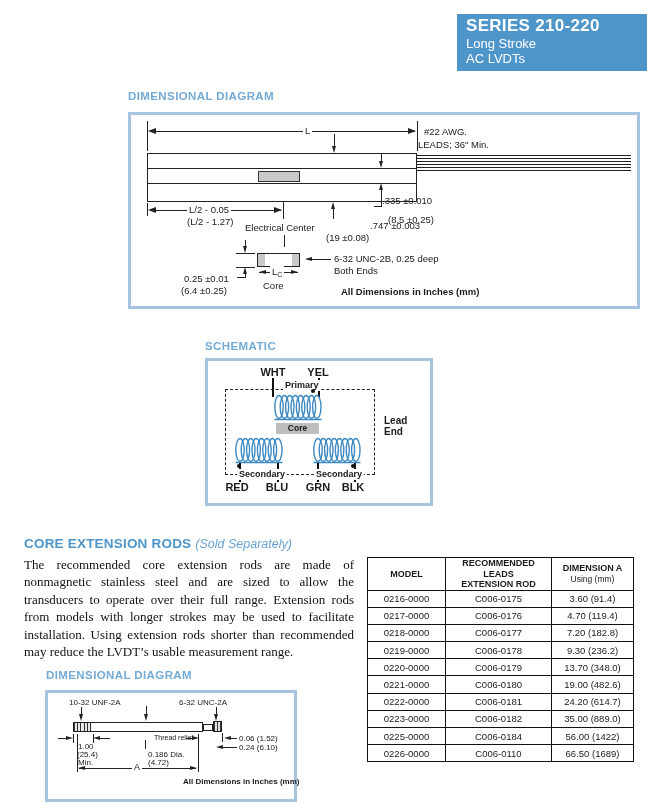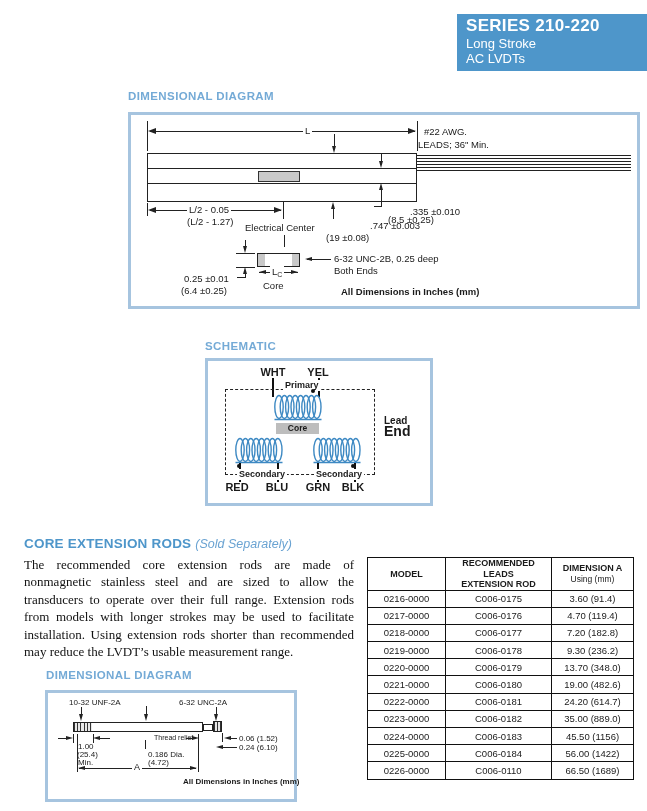--- a/index.html
+++ b/index.html
@@ -87,21 +87,21 @@
   <div class="ah sm up" style="left:330.5px;top:202px;"></div>
   <div class="vl" style="left:333px;top:209px;height:10px;"></div>
   <div class="lbl" style="left:326px;top:220px;margin-left:44px;">.747 ±0.003</div>
   <div class="lbl" style="left:326px;top:232px;">(19 ±0.08)</div>
 
   <div class="vl" style="left:381px;top:153px;height:9px;"></div>
   <div class="ah sm down" style="left:378.5px;top:161px;"></div>
   <div class="ah sm up" style="left:378.5px;top:183px;"></div>
   <div class="vl" style="left:381px;top:190px;height:17px;"></div>
   <div class="hl" style="left:374px;top:206px;width:7px;"></div>
-  <div class="lbl" style="left:382px;top:206px;margin-left:28px;">.335 ±0.010</div>
+  <div class="lbl" style="left:382px;top:195px;">.335 ±0.010</div>
   <div class="lbl" style="left:388px;top:214px;">(8.5 ±0.25)</div>
 
   <div class="lbl" style="left:424px;top:126px;">#22 AWG.</div>
   <div class="lbl" style="left:418px;top:139px;">LEADS; 36" Min.</div>
 
   <div class="vl" style="left:147px;top:203px;height:13px;"></div>
   <div class="vl" style="left:283px;top:202px;height:17px;"></div>
   <div class="hl" style="left:150px;top:210px;width:131px;"></div>
   <div class="ah left" style="left:148px;top:207px;"></div>
   <div class="ah right" style="left:274px;top:207px;"></div>
@@ -153,21 +153,21 @@
         <ellipse cx="21.2" cy="13" rx="4.2" ry="11.5"></ellipse>
       <ellipse cx="26.6" cy="13" rx="4.2" ry="11.5"></ellipse>
         <ellipse cx="32" cy="13" rx="4.2" ry="11.5"></ellipse>
       <ellipse cx="37.4" cy="13" rx="4.2" ry="11.5"></ellipse>
         <ellipse cx="42.8" cy="13" rx="4.2" ry="11.5"></ellipse>
       <path d="M0.5,25.5 H47.5"></path>
     </g>
   </svg>
   <div class="abs" style="left:276px;top:423px;width:43px;height:11px;background:#bdbdbd;text-align:center;font-size:8.5px;font-weight:bold;line-height:11px;">Core</div>
   <div class="lbl bold" style="left:384px;top:415px;font-size:10px;">Lead</div>
-  <div class="lbl bold" style="left:384px;top:426px;font-size:14px;">End</div>
+  <div class="lbl bold" style="left:384px;top:426px;font-size:10px;">End</div>
   <svg class="abs" style="left:235px;top:437px;" width="48" height="28" viewBox="0 0 48 28">
     <g stroke="#3d89c3" stroke-width="1.4" fill="none">
       <ellipse cx="5" cy="13" rx="4.2" ry="11.5"></ellipse>
         <ellipse cx="10.4" cy="13" rx="4.2" ry="11.5"></ellipse>
       <ellipse cx="15.8" cy="13" rx="4.2" ry="11.5"></ellipse>
         <ellipse cx="21.2" cy="13" rx="4.2" ry="11.5"></ellipse>
       <ellipse cx="26.6" cy="13" rx="4.2" ry="11.5"></ellipse>
         <ellipse cx="32" cy="13" rx="4.2" ry="11.5"></ellipse>
       <ellipse cx="37.4" cy="13" rx="4.2" ry="11.5"></ellipse>
         <ellipse cx="42.8" cy="13" rx="4.2" ry="11.5"></ellipse>
@@ -249,25 +249,20 @@
           <td>0222-0000</td>
           <td>C006-0181</td>
           <td>24.20 (614.7)</td>
         </tr>
       <tr>
           <td>0223-0000</td>
           <td>C006-0182</td>
           <td>35.00 (889.0)</td>
         </tr>
       <tr>
-          <td>0224-0000</td>
-          <td>C006-0183</td>
-          <td>45.50 (1156)</td>
-        </tr>
-      <tr>
           <td>0225-0000</td>
           <td>C006-0184</td>
           <td>56.00 (1422)</td>
         </tr>
       <tr>
           <td>0226-0000</td>
           <td>C006-0110</td>
           <td>66.50 (1689)</td>
         </tr>
     </tbody>

